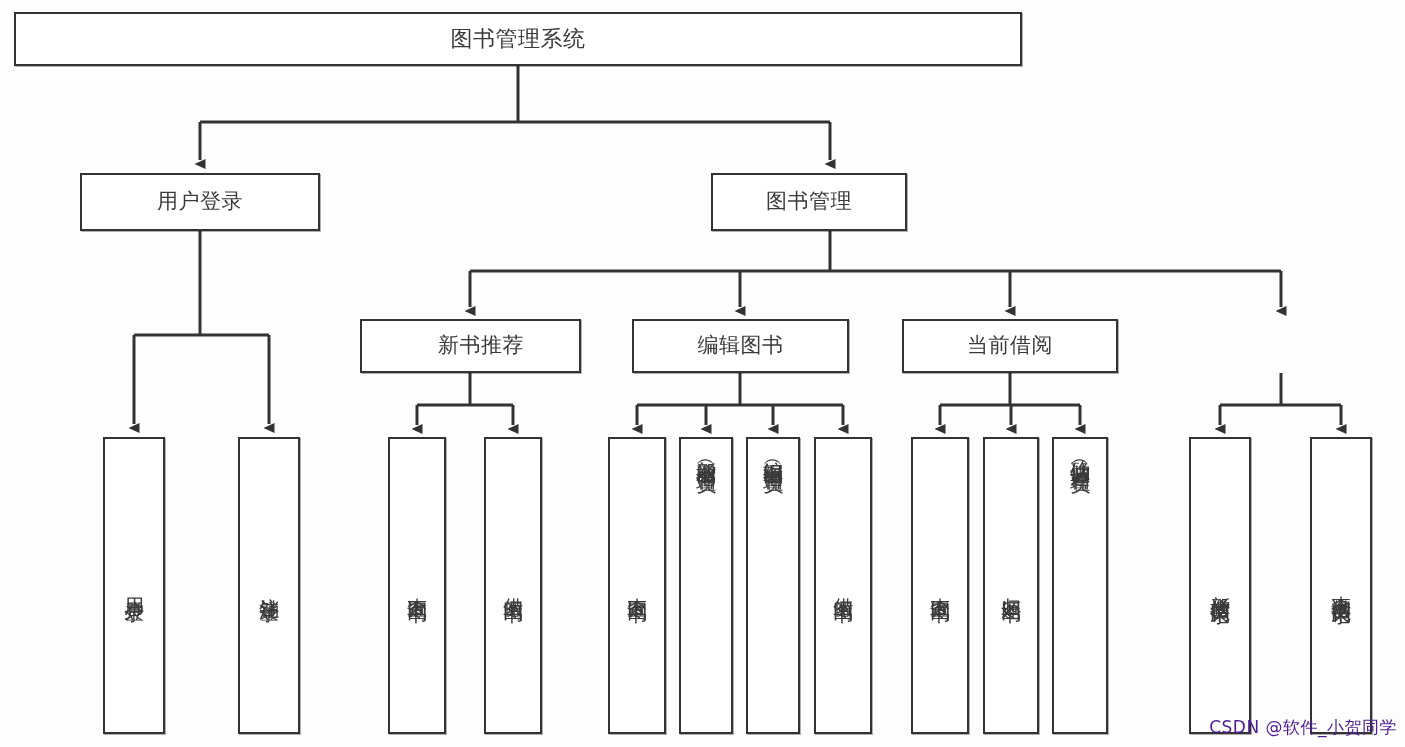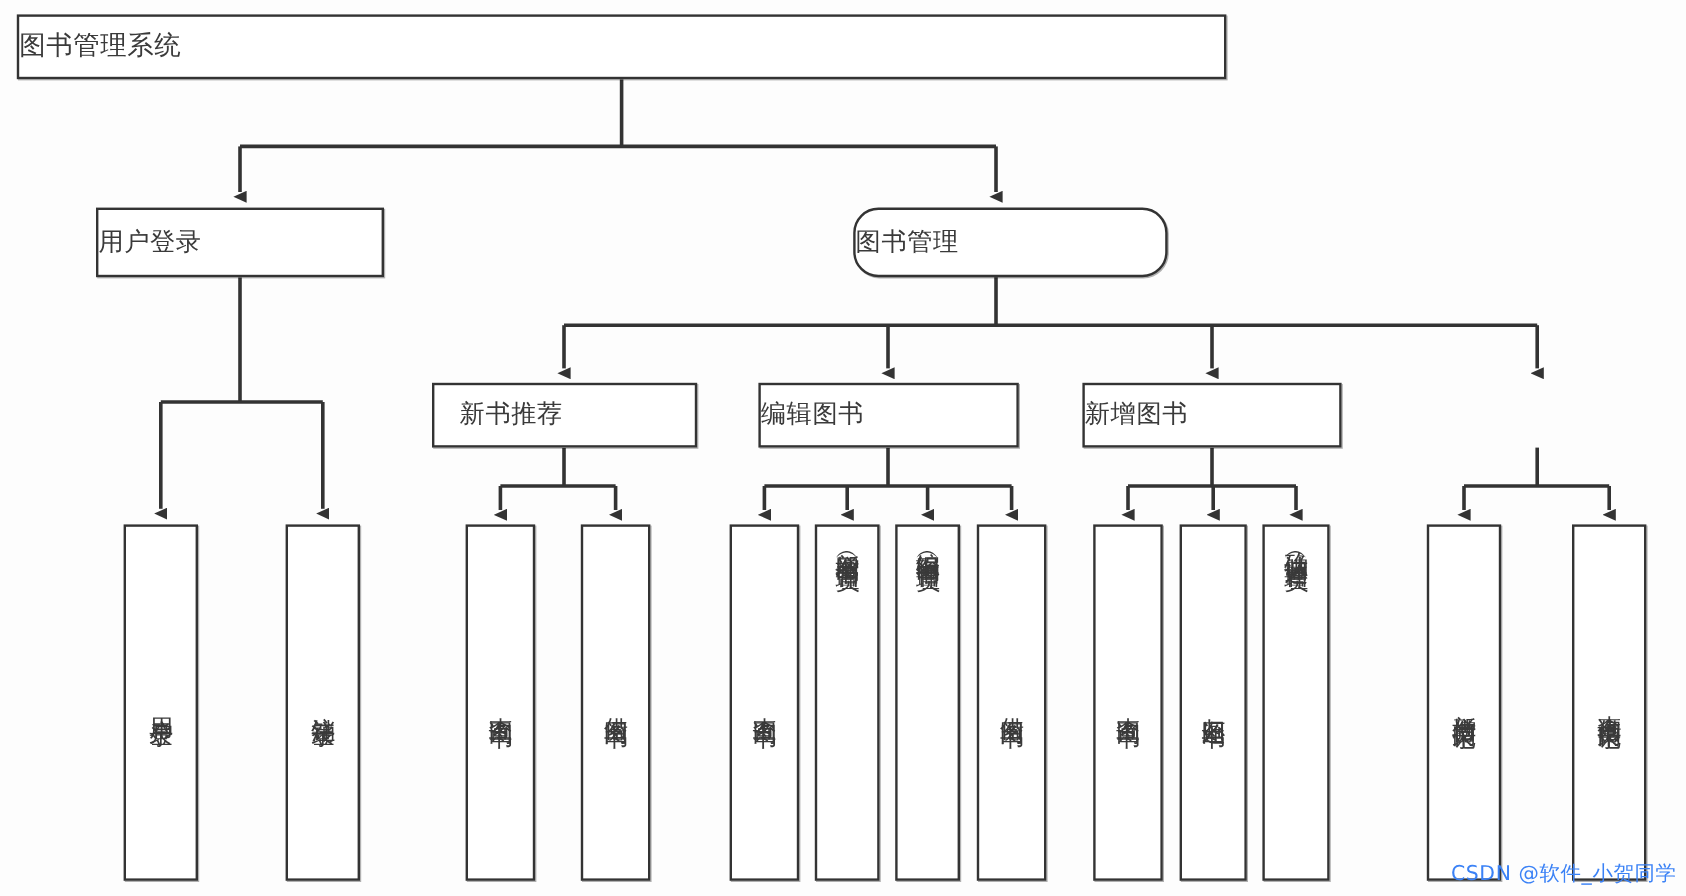--- a/index.html
+++ b/index.html
@@ -26,21 +26,21 @@
     pointer-events: none;
   }
   .node {
     position: absolute;
     box-sizing: border-box;
     background: #ffffff;
     border: 2px solid #333333;
     box-shadow: 1px 1px 0 0 rgba(0,0,0,0.30);
     display: flex;
     align-items: center;
-    justify-content: flex-start;
+    justify-content: center;
     color: #3a3a3a;
   }
   .node.horiz {
     font-size: 21px;
     letter-spacing: 0.5px;
     line-height: 1.2;
   }
   .node.root {
     font-size: 22px;
   }
@@ -60,21 +60,21 @@
   }
   .node.vert.center {
     align-items: center;
     padding-top: 0;
   }
   .watermark {
     position: absolute;
     right: 8px;
     bottom: 8px;
     font-size: 17px;
-    color: #3b82f6;
+    color: #4c1d95;
     letter-spacing: 0.5px;
     white-space: nowrap;
     user-select: none;
   }
 </style>
 </head>
 <body>
 
 <div id="canvas">
 
@@ -130,32 +130,32 @@
     </g>
   </svg>
 
   <div class="node horiz root" style="left:14px; top:12px; width:1008px; height:54px;">
     <span>图书管理系统</span>
   </div>
 
   <div class="node horiz" style="left:80px; top:173px; width:240px; height:58px;">
     <span>用户登录</span>
   </div>
-  <div class="node horiz" style="left:711px; top:173px; width:262px; height:58px;border-radius:21px;">
+  <div class="node horiz" style="left:711px; top:173px; width:196px; height:58px;">
     <span>图书管理</span>
   </div>
 
   <div class="node horiz" style="left:360px; top:319px; width:221px; height:54px;padding-left:21px;">
     <span>新书推荐</span>
   </div>
   <div class="node horiz" style="left:632px; top:319px; width:217px; height:54px;">
     <span>编辑图书</span>
   </div>
   <div class="node horiz" style="left:902px; top:319px; width:216px; height:54px;">
-    <span>新增图书</span>
+    <span>当前借阅</span>
   </div>
 
   <div class="node vert center" style="left:103px; top:437px; width:62px; height:297px;">
     <span class="vtext">用户登录</span>
   </div>
   <div class="node vert center" style="left:238px; top:437px; width:62px; height:297px;">
     <span class="vtext">注销登录</span>
   </div>
 
   <div class="node vert center" style="left:388px; top:437px; width:58px; height:297px;">

